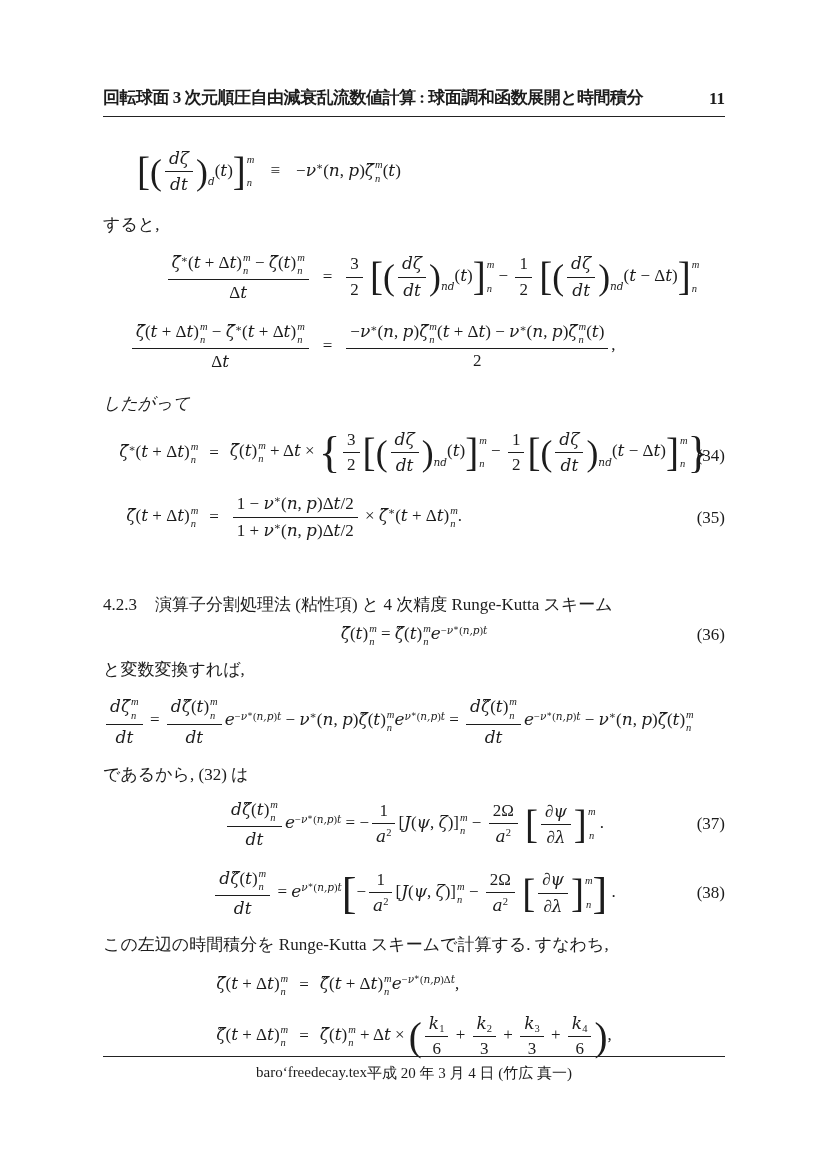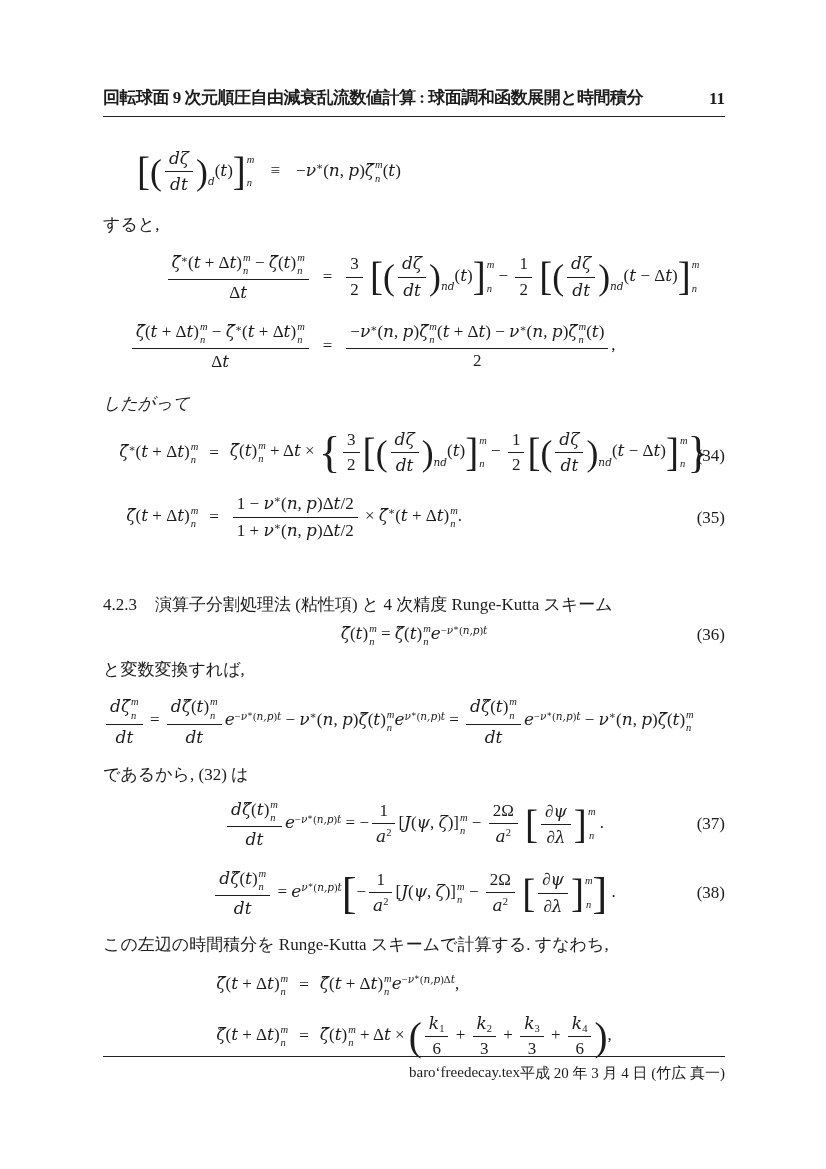--- a/index.html
+++ b/index.html
@@ -54,30 +54,30 @@
   .em { display:table-cell; padding:7px 11px; vertical-align:middle; }
   .er { display:table-cell; text-align:left; vertical-align:middle; padding:7px 0; white-space:nowrap; }
   .eqblock { position:relative; }
   .eqline { position:relative; text-align:center; }
   .eqtag { position:absolute; right:0; font-size:17px; }
   .tagmid { top:50%; transform:translateY(-50%); }
 
   
   .ftr { position:absolute; left:103px; top:1056px; width:622px;
          border-top:1px solid #222; padding-top:7px;
-         display:flex; justify-content:flex-end; font-size:15px; }
+         display:flex; justify-content:center; font-size:15px; }
 </style>
 </head>
 <body>
 
 <div class="page">
   <div class="content">
 
     <div class="hdr">
-      <span class="htitle">回転球面 9 次元順圧自由減衰乱流数値計算 : 球面調和函数展開と時間積分</span>
+      <span class="htitle">回転球面 3 次元順圧自由減衰乱流数値計算 : 球面調和函数展開と時間積分</span>
       <span class="hpage">11</span>
     </div>
 
     <div class="math eqleft"><span class="bb1">[</span><span class="bp1">(</span><span class="fr"><span class="nu"><i>dζ</i></span><span class="de"><i>dt</i></span></span><span class="bp1">)</span><sub class="lo"><i>d</i></sub><span>(<i>t</i>)</span><span class="bb1">]</span><span class="ssb">
           <span class="t">m</span>
           <span class="b">n</span>
         </span><span class="rel">≡</span>−<i>ν</i><sup>∗</sup>(<i>n</i>, <i>p</i>)<i>ζ̃</i><span class="ss"><span class="t">m</span><span class="b">n</span></span>(<i>t</i>)</div>
 
     <p class="jp" style="margin-top:14px;">すると,</p>
 

